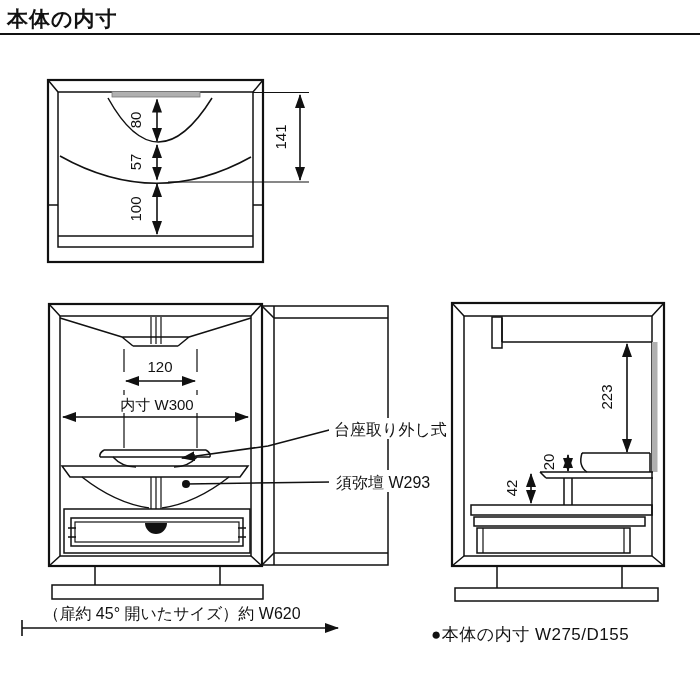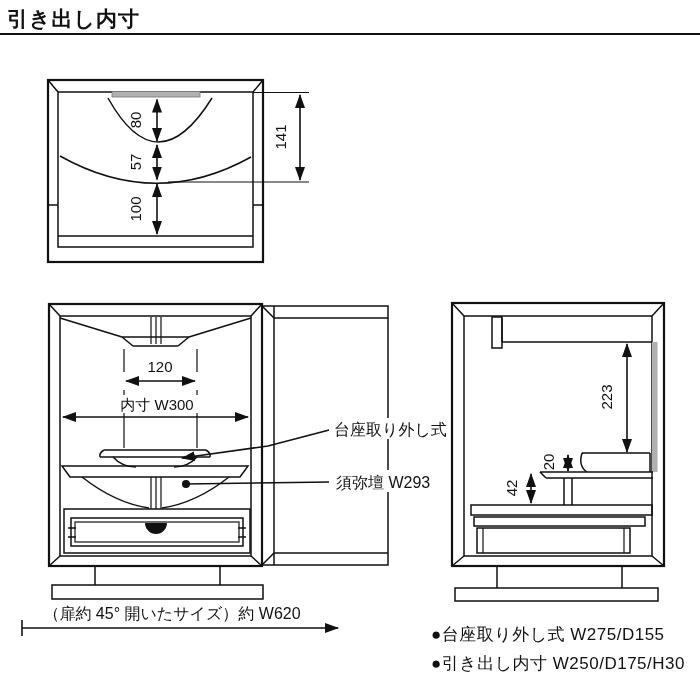--- a/index.html
+++ b/index.html
@@ -18,21 +18,21 @@
   .dim{stroke:#111;fill:none;stroke-width:1.6;}
   .dtxt{font-family:"Liberation Sans",sans-serif;font-size:15px;fill:#111;}
   .dtxt2{font-family:"Liberation Sans",sans-serif;font-size:16px;fill:#111;}
   .mask{fill:#fff;stroke:none;}
 </style>
 </head>
 <body>
 
 <div id="page">
 
-  <div id="hdr-title">引き出し内寸</div>
+  <div id="hdr-title">本体の内寸</div>
   <div id="hdr-rule"></div>
 
   <svg width="700" height="700" viewBox="0 0 700 700">
     <defs>
       <marker id="ah" markerUnits="userSpaceOnUse" markerWidth="14" markerHeight="10" refX="13" refY="5" orient="auto-start-reverse">
         <path d="M0,0 L14,5 L0,10 Z" fill="#111"></path>
       </marker>
     </defs>
 
     <g>
@@ -142,15 +142,14 @@
       <rect class="ln" x="471" y="505" width="181" height="10"></rect>
       <rect class="ln" x="474" y="517" width="171" height="9"></rect>
       <rect class="ln" x="477" y="528" width="153" height="25"></rect>
       <path class="thin" d="M483,528 V553 M624,528 V553"></path>
 
       <path class="ln" d="M497,566 V588 M622,566 V588"></path>
       <rect class="ln" x="455" y="588" width="203" height="13"></rect>
     </g>
   </svg>
 
-  <div class="footnote" id="fn1">●台座取り外し式 W275/D155</div>
-  <div class="footnote" id="fn2">●引き出し内寸 W250/D175/H30</div>
+  <div class="footnote" id="fn1">●本体の内寸 W275/D155</div>
 </div>
 
 </body></html>

